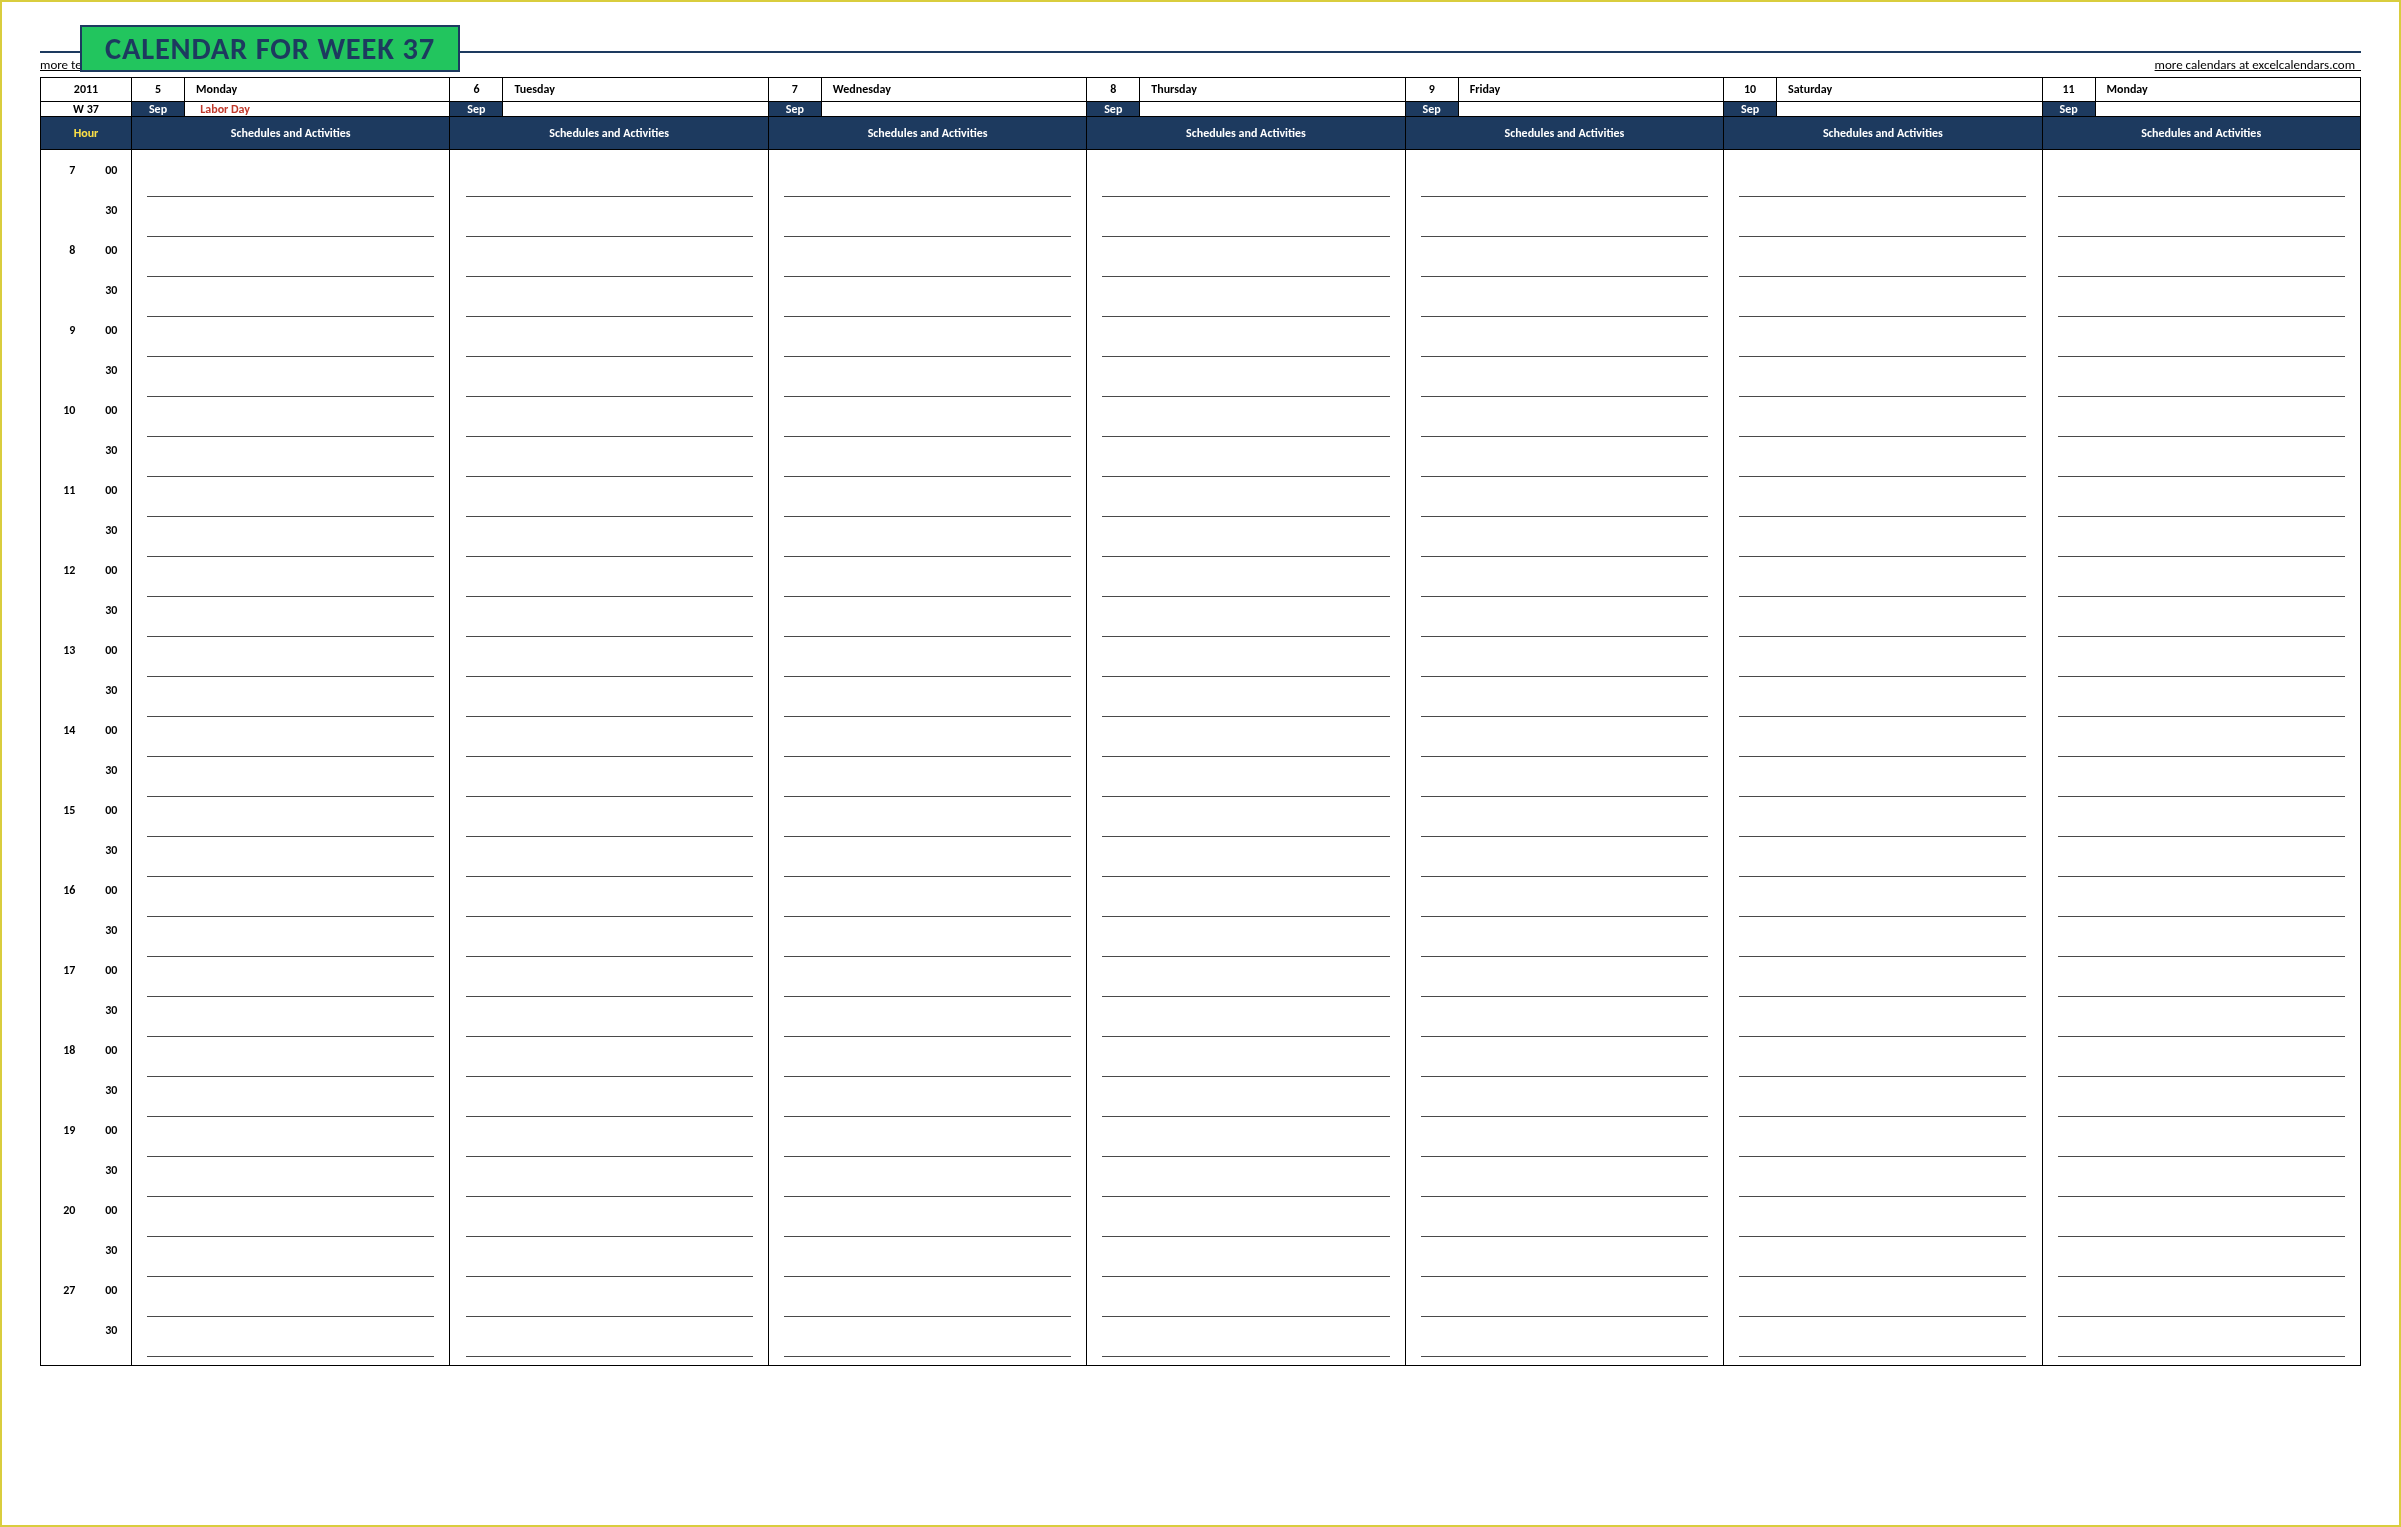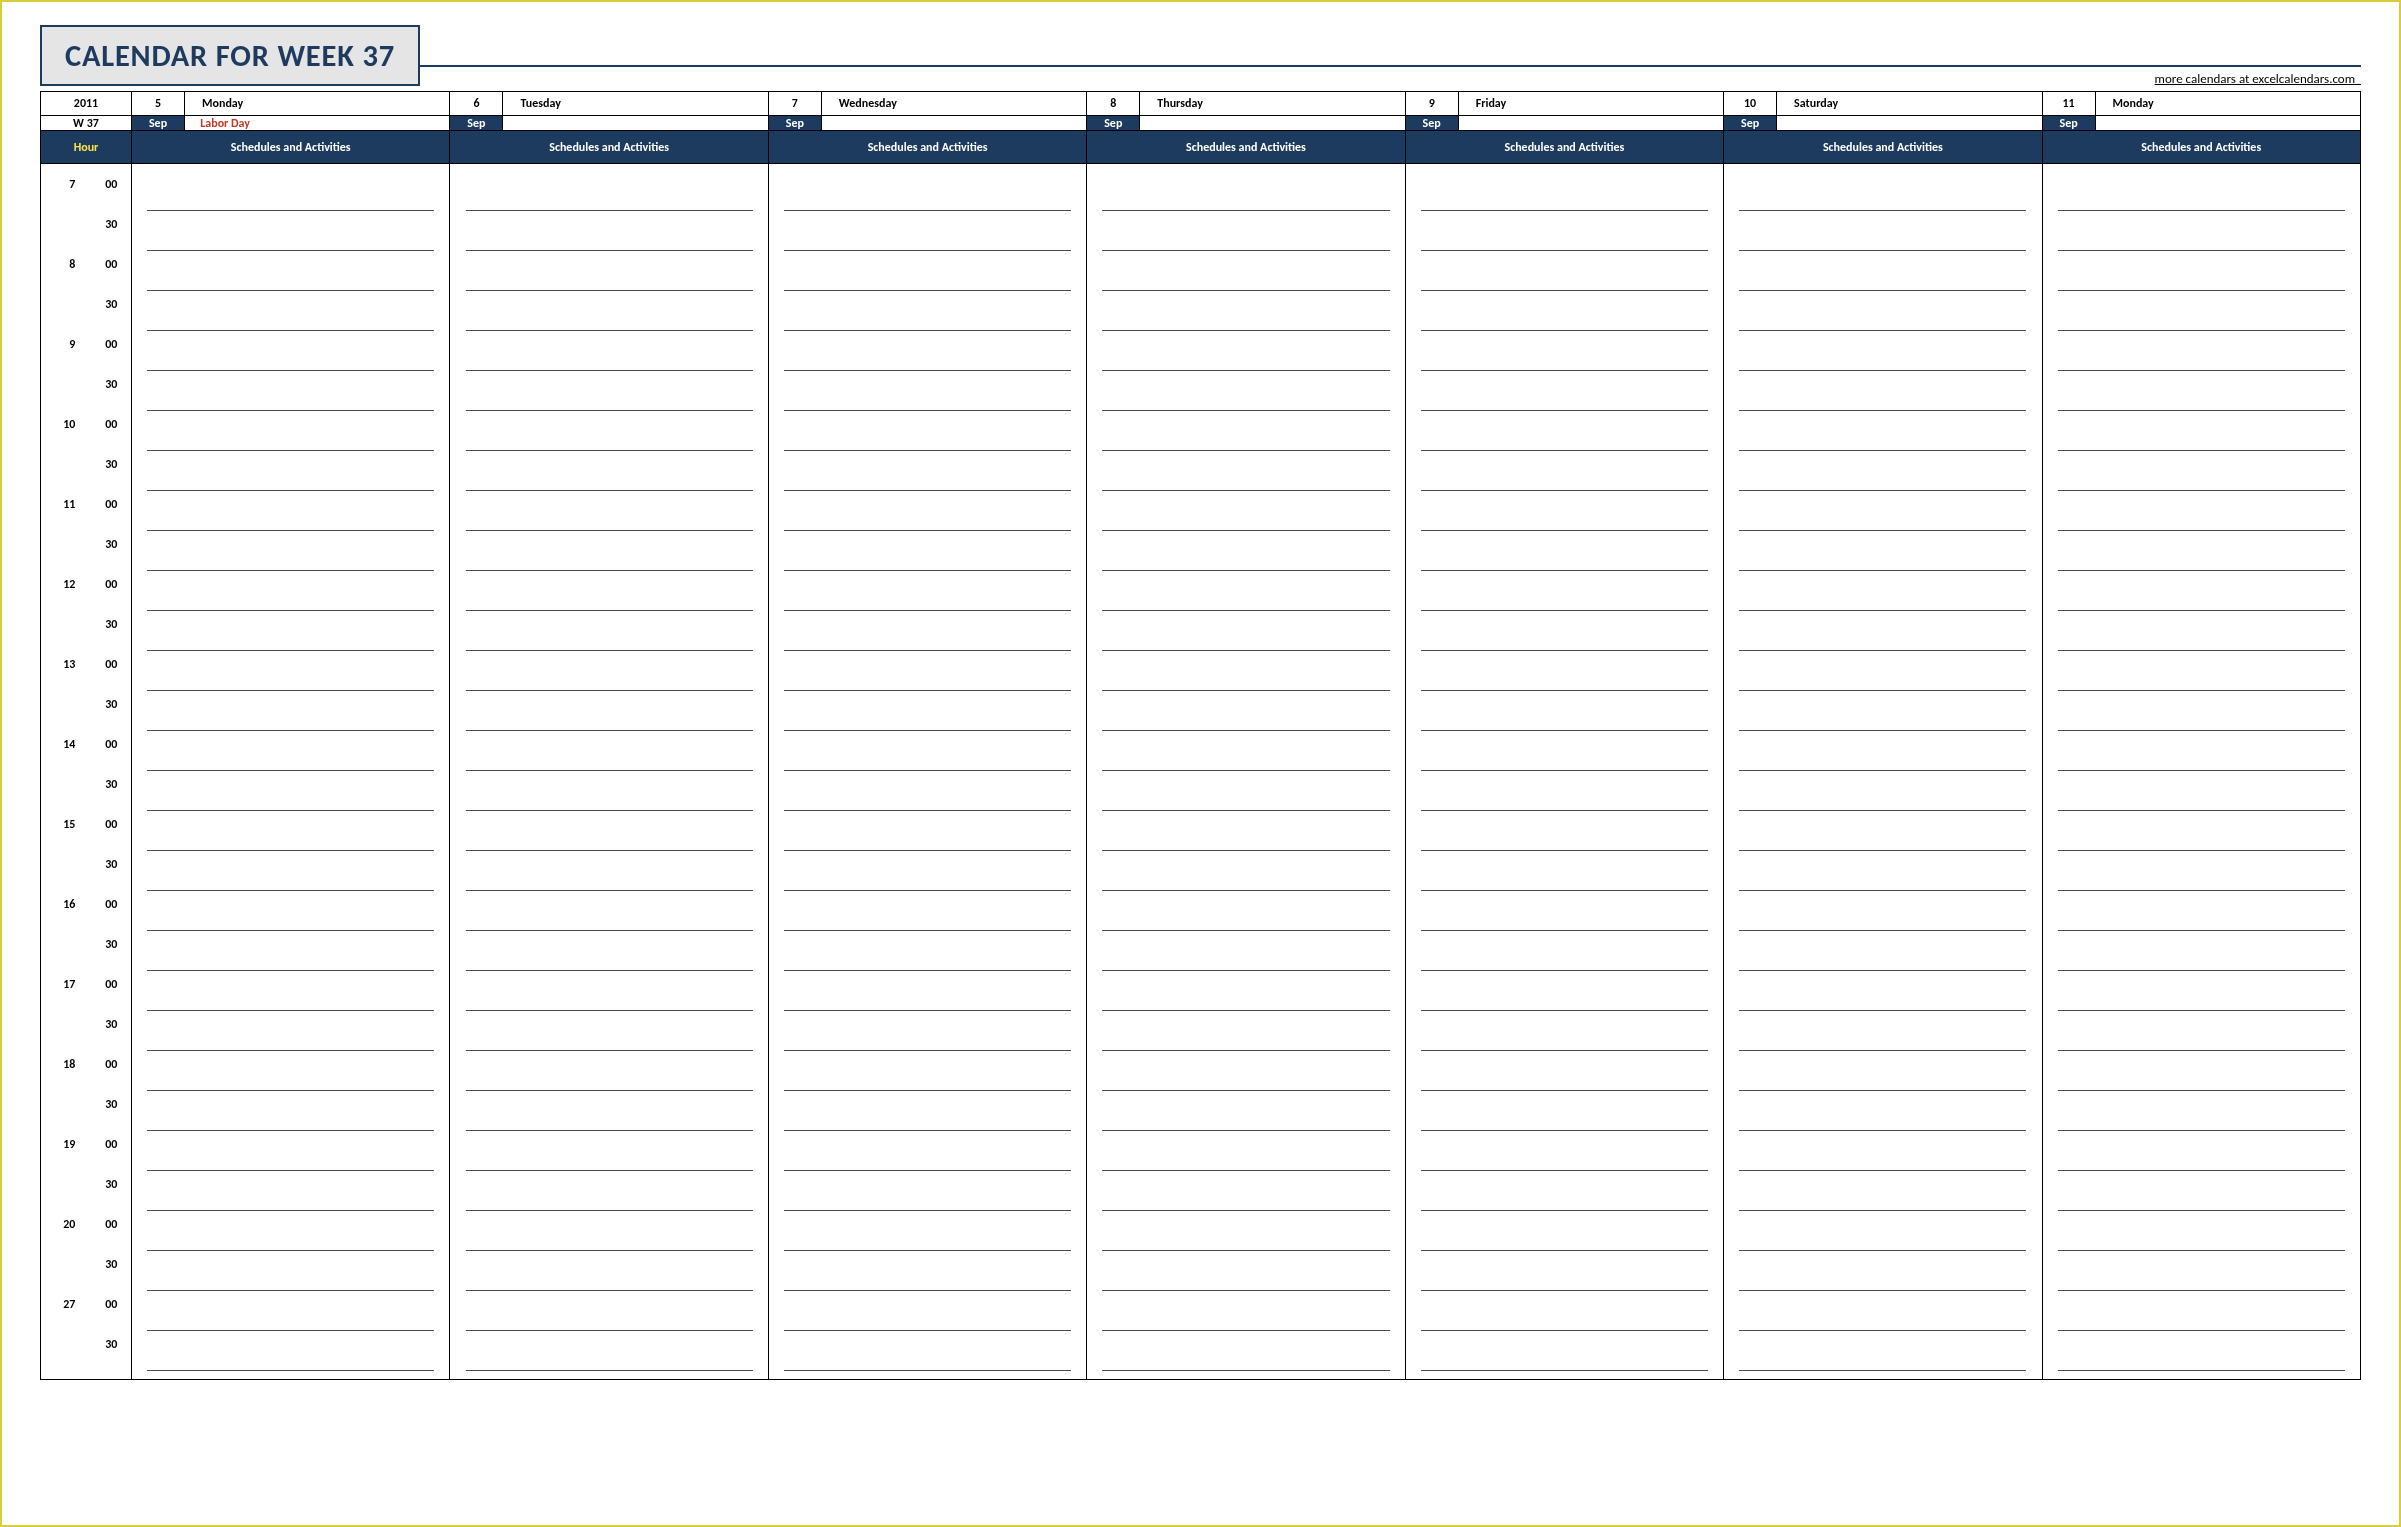--- a/index.html
+++ b/index.html
@@ -8,28 +8,29 @@
       background: #fff;
       border: 2.3px solid #d9cd3e;
       width: 2401px;
       height: 1527px;
       padding: 23px 38px;
       position: relative;
     }
     .title-box {
       display: inline-block;
       border: 2.3px solid #1d3a5f;
-      padding: 10px 23px;
+      padding: 3px 23px;
       font-size: 30.5px;
       font-weight: bold;
       color: #1d3a5f;
       letter-spacing: 0.8px;
       position: relative;
-      background: #e5e5e5;
+      background: #22c55e;
       z-index: 2;
+      margin-left: 40px;
     }
     .title-rule {
       border-top: 2.3px solid #1d3a5f;
       position: relative;
       top: -21.3px;
       z-index: 1;
     }
     .links-row {
       display: flex;
       justify-content: space-between;
@@ -44,21 +45,21 @@
       border-collapse: collapse;
       width: 100%;
       table-layout: fixed;
     }
     table.calendar th, table.calendar td {
       border: 0.8px solid #000;
       font-size: 12px;
     }
     .year-cell { width: 91px; text-align: center; font-weight: bold; padding: 4.6px 0; }
     .date-cell { width: 53px; text-align: center; font-weight: bold; font-size: 21.3px; }
-    .day-cell { text-align: left; font-weight: bold; padding-left: 17px; margin-left: 33px; }
+    .day-cell { text-align: left; font-weight: bold; padding-left: 11px; margin-left: 33px; }
     .week-cell { text-align: center; font-weight: bold; }
     .month-cell {
       background: #1d3a5f; color: #fff; text-align: center; font-weight: bold;
     }
     .sched-header {
       background: #1d3a5f; color: #ffffff; text-align: center; font-weight: bold;
       padding: 9px 0;
     }
     .hour-header {
       background: #1d3a5f; color: #fde047; text-align: center; font-weight: bold;

